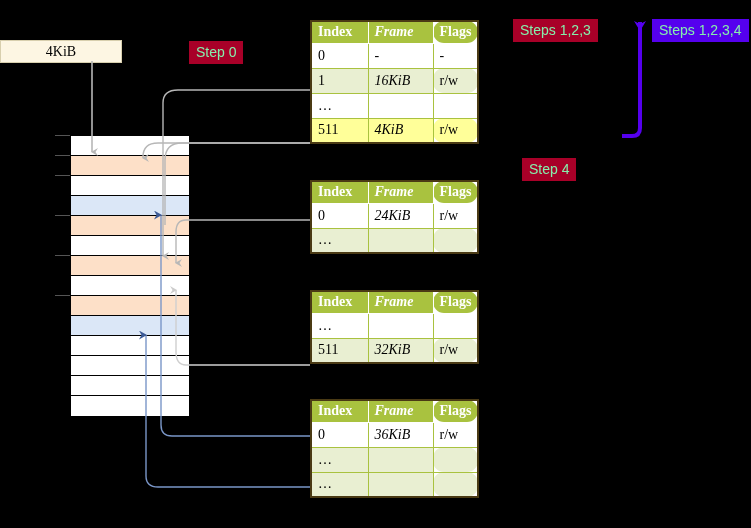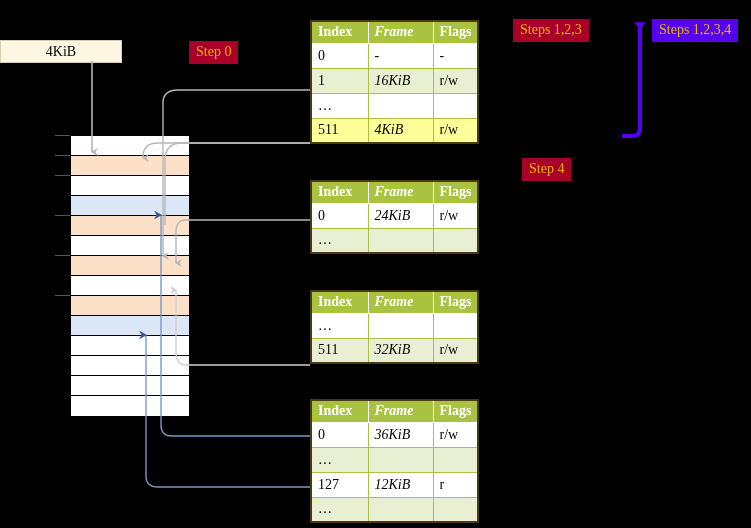--- a/index.html
+++ b/index.html
@@ -12,26 +12,26 @@
     width: 751px;
     height: 528px;
     background: #000000;
     overflow: hidden;
     font-family: "Liberation Serif", "DejaVu Serif", serif;
   }
 
   
   .badge {
     position: absolute;
-    color: #eab308;
+    color: #86efac;
     font-size: 14px;
     line-height: 1;
     padding: 4px 7px 5px 7px;
     white-space: nowrap;
-    font-family: Liberation Serif, serif;
+    font-family: Liberation Sans, sans-serif;
   }
   .badge-red   { background: #a80028; }
   .badge-blue  { background: #5500ee; }
 
   
   .kib-box {
     position: absolute;
     background: #fdf6e3;
     border: 1px solid #d8cfae;
     color: #000000;
@@ -92,21 +92,21 @@
     height: 25px;
     box-sizing: border-box;
     vertical-align: middle;
     overflow: hidden;
     white-space: nowrap;
   }
   .row-alt td { background: #e9efd2; }
   .cell-hl { background: #ffff99 !important; }
   .col-idx  { width: 57px; font-family: Liberation Serif, serif; }
   .col-frm  { width: 65px; font-style: italic; }
-  .col-flg  { width: 32px; }
+  .col-flg  { width: 32px; border-radius: 11px; }
 
   
   .conn { position: absolute; pointer-events: none; }
 
   
   .bracket { position: absolute; pointer-events: none; }
 </style>
 </head>
 <body>
 
@@ -272,25 +272,20 @@
         <tr>
           <td class="col-idx">0</td>
           <td class="col-frm">36KiB</td>
           <td class="col-flg">r/w</td>
         </tr>
         <tr class="row-alt">
           <td class="col-idx">…</td>
           <td class="col-frm"></td>
           <td class="col-flg"></td>
         </tr>
-        <tr>
-          <td class="col-idx">127</td>
-          <td class="col-frm">12KiB</td>
-          <td class="col-flg">r</td>
-        </tr>
         <tr class="row-alt">
           <td class="col-idx">…</td>
           <td class="col-frm"></td>
           <td class="col-flg"></td>
         </tr>
       </tbody>
     </table>
 
 </div>
 

